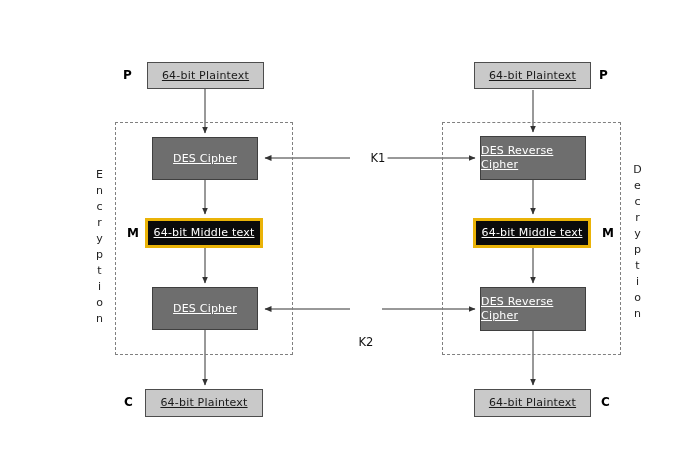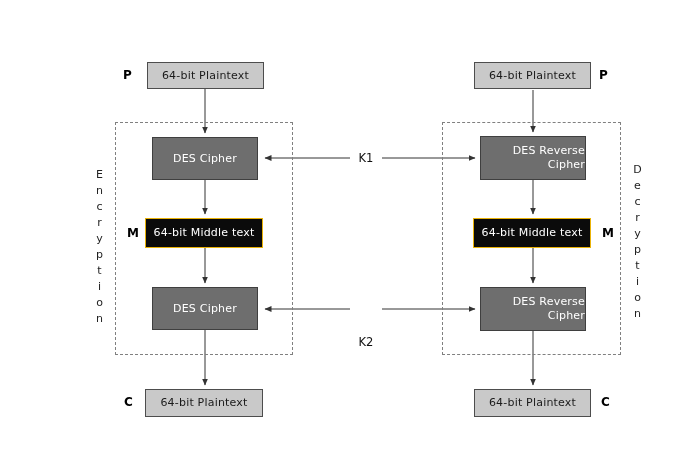--- a/index.html
+++ b/index.html
@@ -12,29 +12,30 @@
     overflow: hidden;
   }
   svg.arrows { position: absolute; left: 0; top: 0; width: 700px; height: 455px; }
   svg.arrows line { stroke: var(--line, #333); stroke-width: 1; }
 
   .box {
     position: absolute;
     display: flex;
     align-items: center;
     justify-content: center;
-    text-align: right;
+    text-align: left;
     font-size: 11px;
     line-height: 1.25;
     letter-spacing: 0.2px;
     box-sizing: border-box;
+    text-decoration: underline;
   }
   .light { background: var(--light-box, #c9c9c9); border: 1px solid var(--box-border, #4d4d4d); color: #1a1a1a; }
   .dark  { background: var(--dark-box, #6e6e6e);  border: 1px solid #3f3f3f; color: #ffffff; }
-  .black { background: var(--black-box, #0b0b0b); border: 1px solid #eab308; color: #ffffff; }
+  .black { background: var(--black-box, #0b0b0b); border: 3px solid #eab308; color: #ffffff; }
 
   .dashed {
     position: absolute;
     border: 1px dashed var(--dashed-border, #808080);
     box-sizing: border-box;
     background: transparent;
   }
 
   .plabel {
     position: absolute;
@@ -102,21 +103,21 @@
   <div class="box dark" style="left:152px; top:137px; width:106px; height:43px;">DES Cipher</div>
 
   <div class="plabel" style="left:127px; top:226px;">M</div>
   <div class="box black" style="left:145px; top:218px; width:118px; height:30px;">64-bit Middle text</div>
 
   <div class="box dark" style="left:152px; top:287px; width:106px; height:43px;">DES Cipher</div>
 
   <div class="plabel" style="left:124px; top:395px;">C</div>
   <div class="box light" style="left:145px; top:389px; width:118px; height:28px;">64-bit Plaintext</div>
 
-  <div class="klabel" style="left:366px; top:158px;">K1</div>
+  <div class="klabel" style="left:378px; top:158px;">K1</div>
   <div class="klabel" style="left:366px; top:309px;margin-top:33px;">K2</div>
 
   <div class="box light" style="left:474px; top:62px; width:117px; height:27px;">64-bit Plaintext</div>
   <div class="plabel" style="left:599px; top:68px;">P</div>
 
   <div class="box dark" style="left:480px; top:136px; width:106px; height:44px;">DES Reverse Cipher</div>
 
   <div class="box black" style="left:473px; top:218px; width:118px; height:30px;">64-bit Middle text</div>
   <div class="plabel" style="left:602px; top:226px;">M</div>
 

